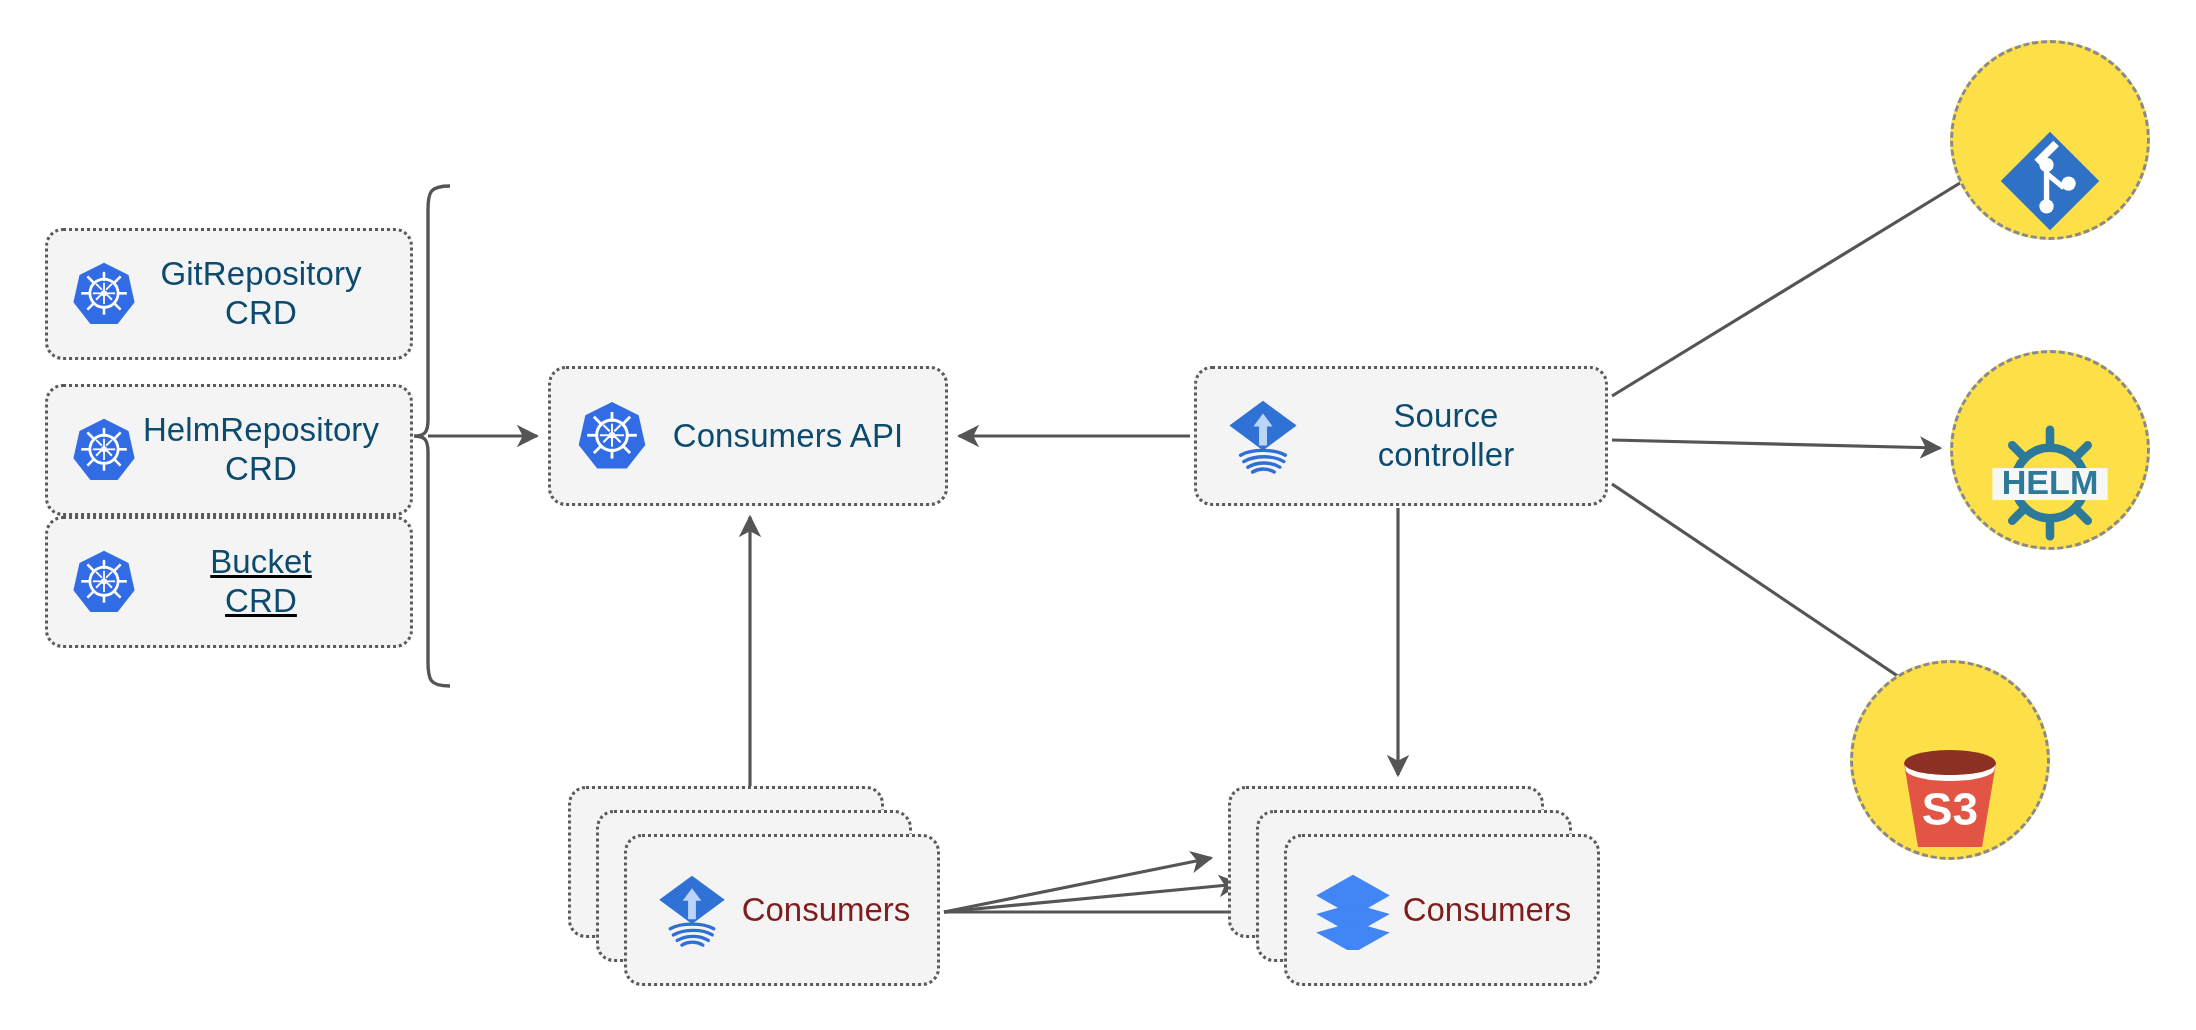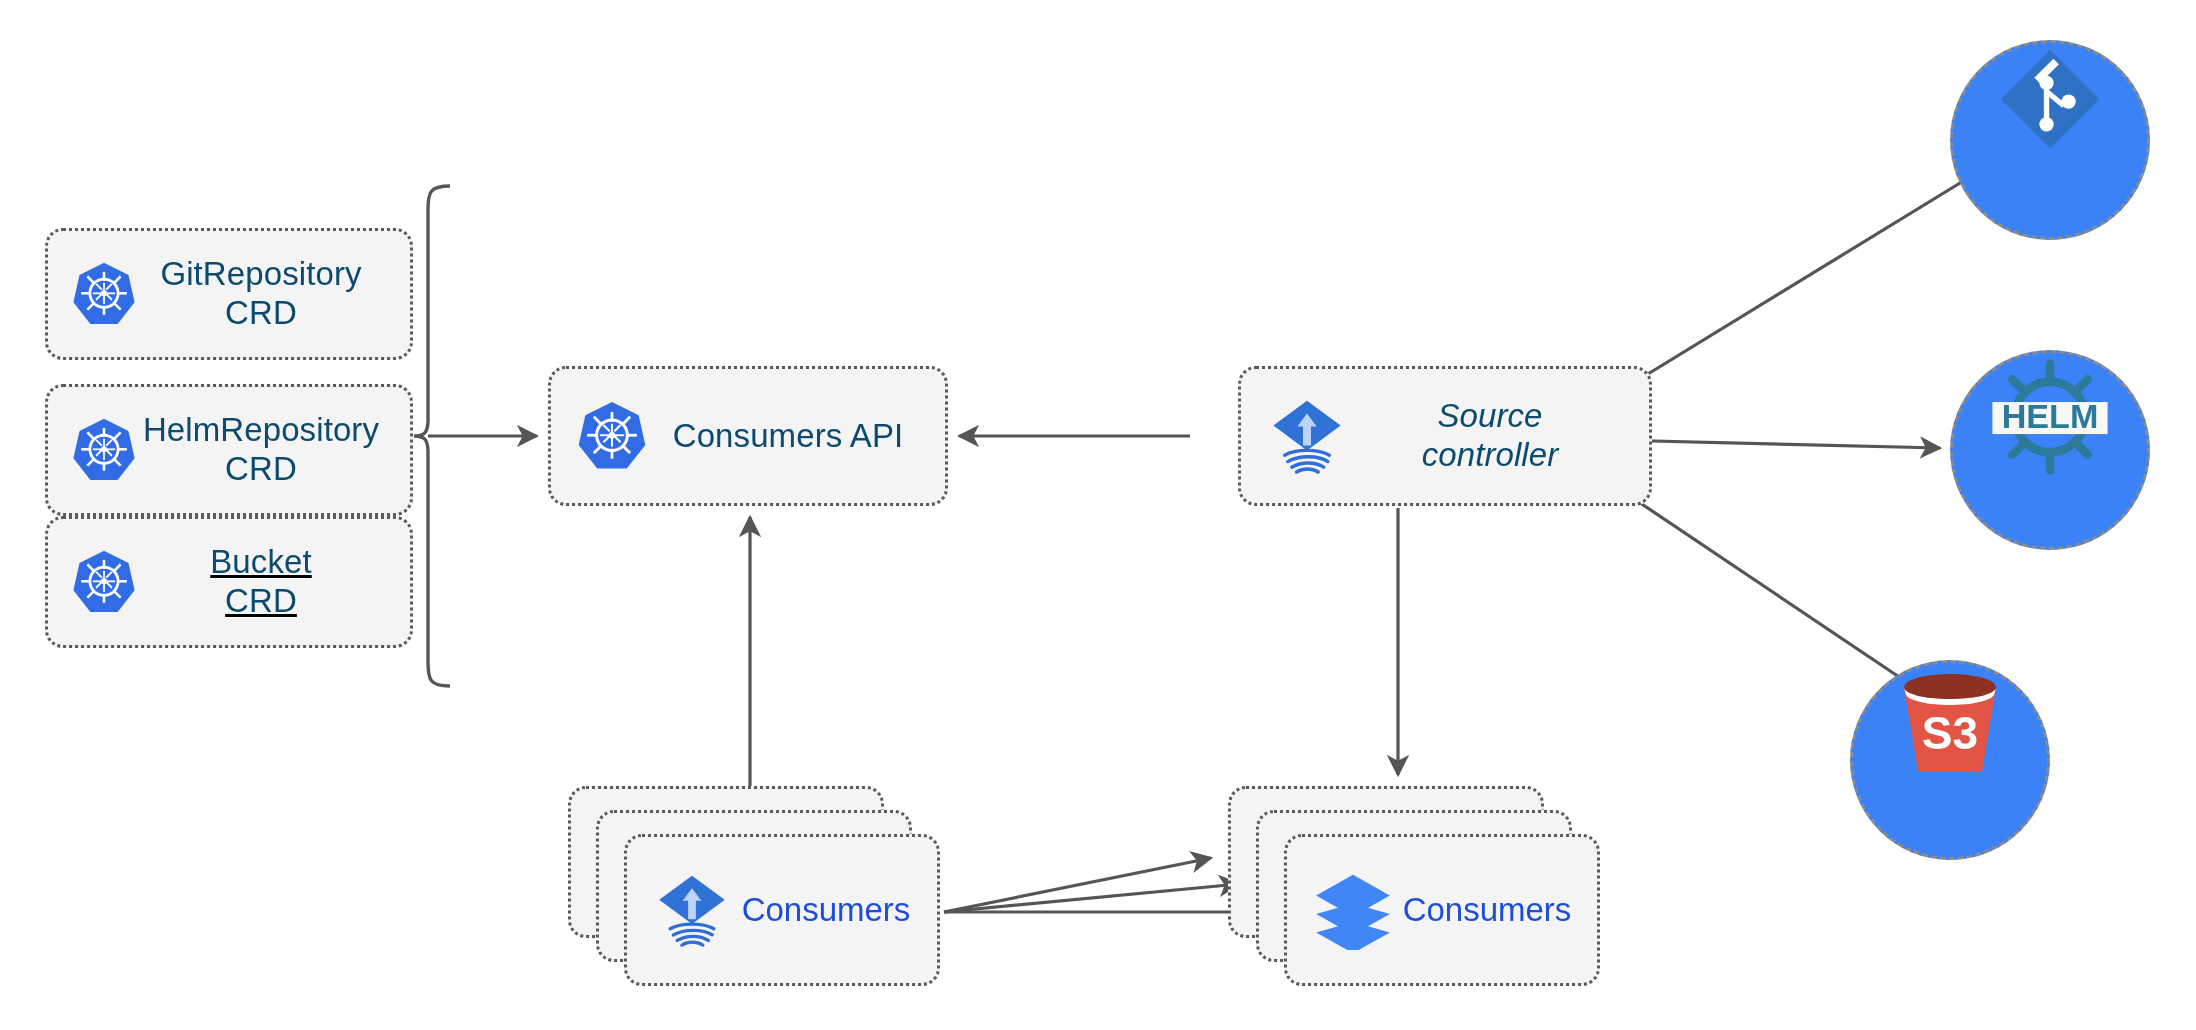--- a/index.html
+++ b/index.html
@@ -66,26 +66,25 @@
     left: 548px;
     top: 366px;
     width: 400px;
     height: 140px;
     padding: 0 18px 0 24px;
   }
   #node-kubernetes-api .icon { width: 74px; height: 74px; }
 
   
   #node-source-controller {
-    left: 1238px;
+    left: 1194px;
     top: 366px;
     width: 414px;
     height: 140px;
     padding: 0 16px 0 26px;
-    font-style: italic;
   }
   #node-source-controller .icon { width: 80px; height: 80px; }
 
   
   .stack {
     position: absolute;
   }
   .stack .sheet {
     position: absolute;
     box-sizing: border-box;
@@ -98,45 +97,45 @@
   .stack .sheet.front {
     left: 56px;
     top: 48px;
     display: flex;
     align-items: center;
     justify-content: flex-start;
     padding: 0 16px 0 26px;
   }
   .stack .sheet .label {
     font-size: 33px;
-    color: #1d4ed8;
+    color: #7f1d1d;
     text-align: center;
     flex: 1;
   }
   .stack .icon { flex: none; display: block; }
 
   #node-consumers { left: 568px; top: 786px; width: 372px; height: 200px; }
   #node-consumers .sheet { width: 316px; height: 152px; }
   #node-consumers .icon { width: 78px; height: 78px; }
 
   #node-artifacts { left: 1228px; top: 786px; width: 372px; height: 200px; }
   #node-artifacts .sheet { width: 316px; height: 152px; }
   #node-artifacts .icon { width: 80px; height: 80px; }
 
   
   .ext-circle {
     position: absolute;
     box-sizing: border-box;
     width: 200px;
     height: 200px;
     border-radius: 50%;
-    background: #3b82f6;
+    background: #fde047;
     border: 3px dashed #8a8a8a;
     display: flex;
-    align-items: flex-start;
+    align-items: flex-end;
     justify-content: center;
   }
   #ext-git  { left: 1950px; top: 40px;  }
   #ext-helm { left: 1950px; top: 350px; }
   #ext-s3   { left: 1850px; top: 660px; }
   .ext-circle svg { display: block; }
 
   
   #edges {
     position: absolute;

